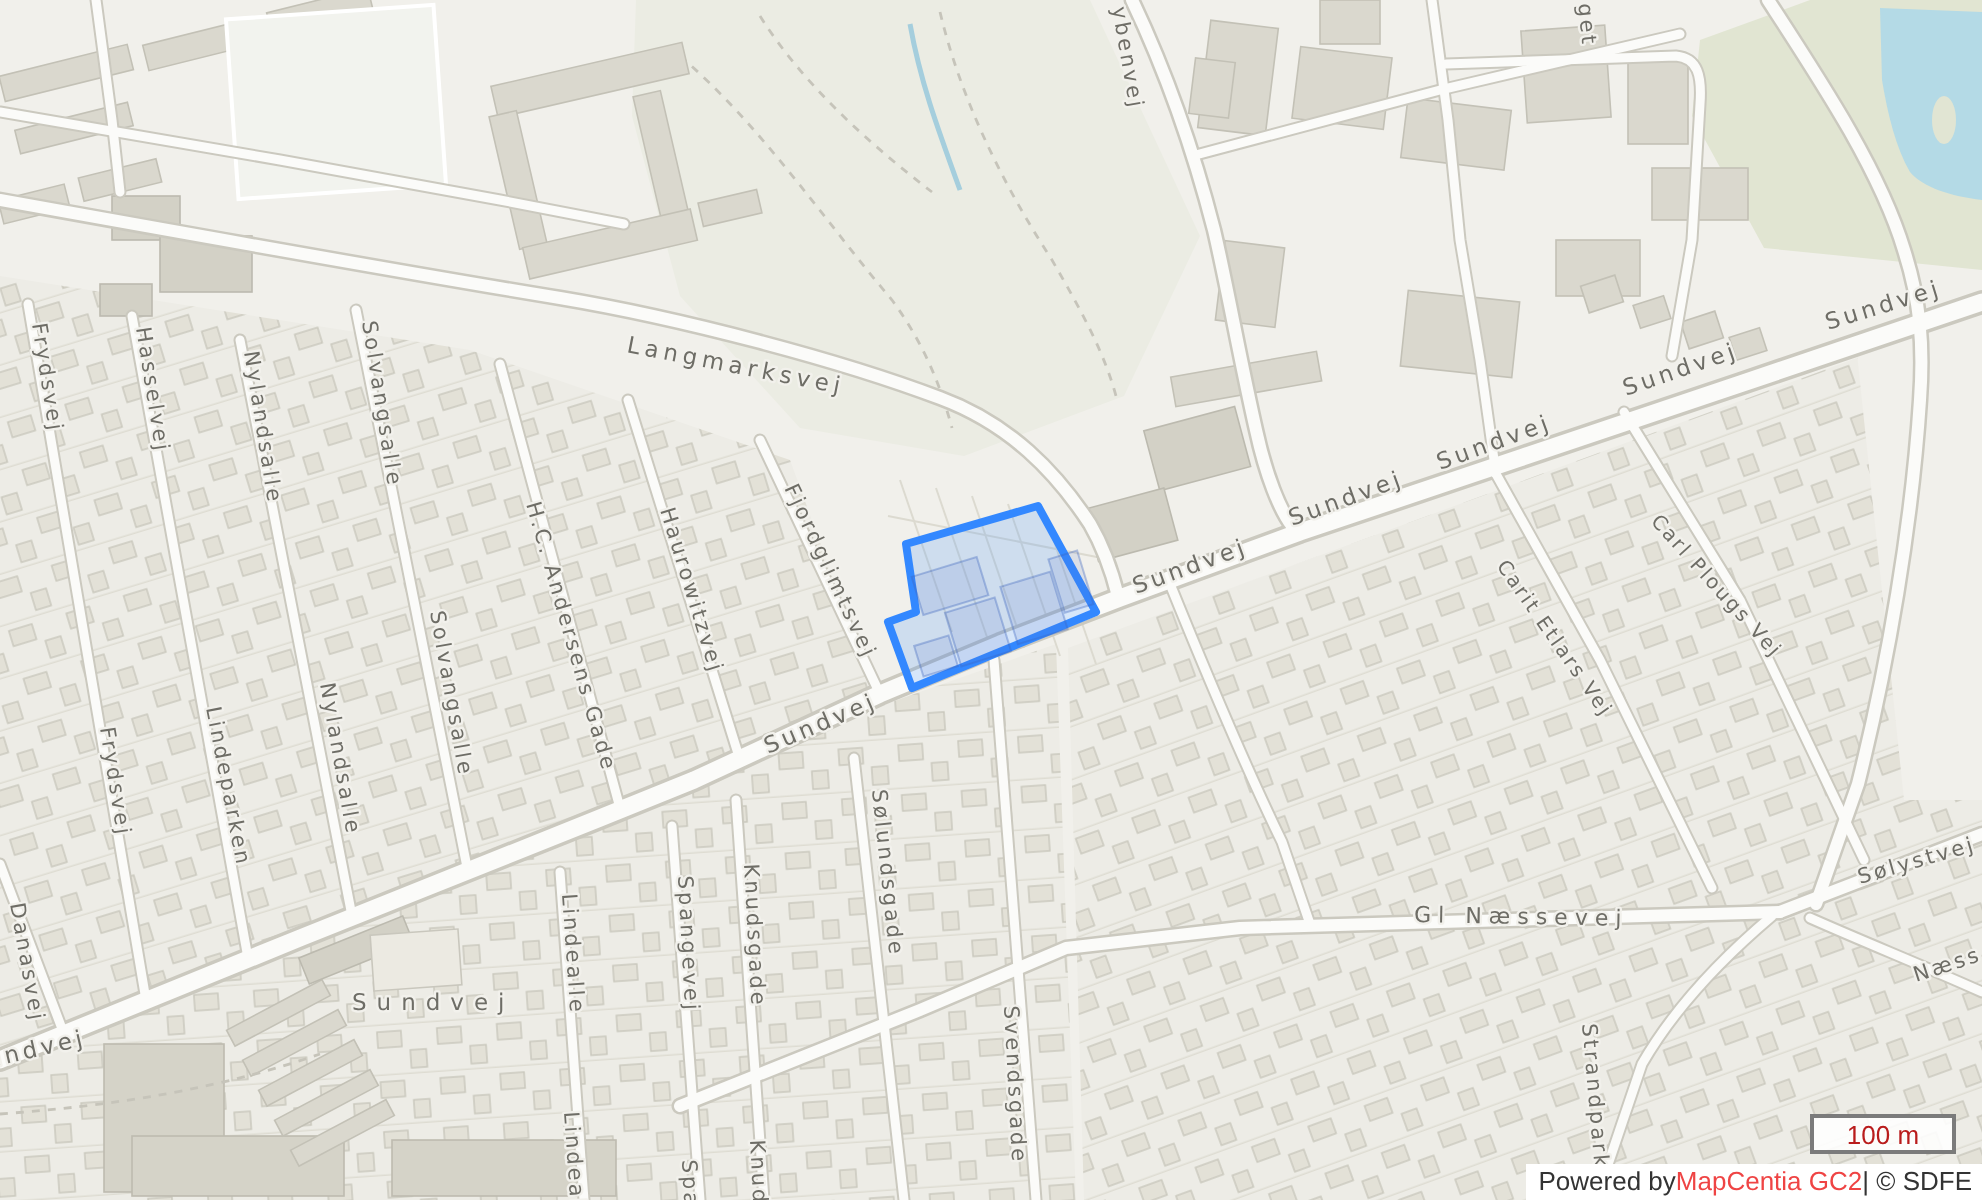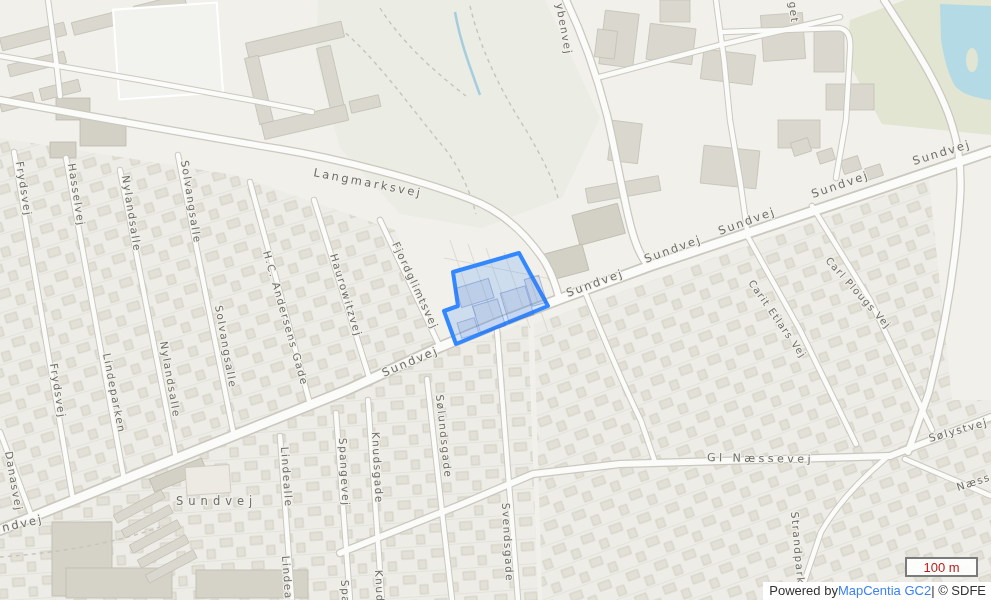--- a/index.html
+++ b/index.html
@@ -280,16 +280,16 @@
         <text class="street-label" transform="translate(791 512) rotate(85)" font-size="10.5px" letter-spacing="1.5px">Strandparken</text>
       </g>
 </svg>
 
 <div class="scalebar">
   <span>100 m</span>
 </div>
 
 <div class="attribution">
   <span>Powered by </span>
-  <a style="color: #3b82f6;">MapCentia GC2</a>
+  <a style="color: #ef4444;">MapCentia GC2</a>
   <span> | © SDFE</span>
 </div>
 </div>
 
 </body></html>

